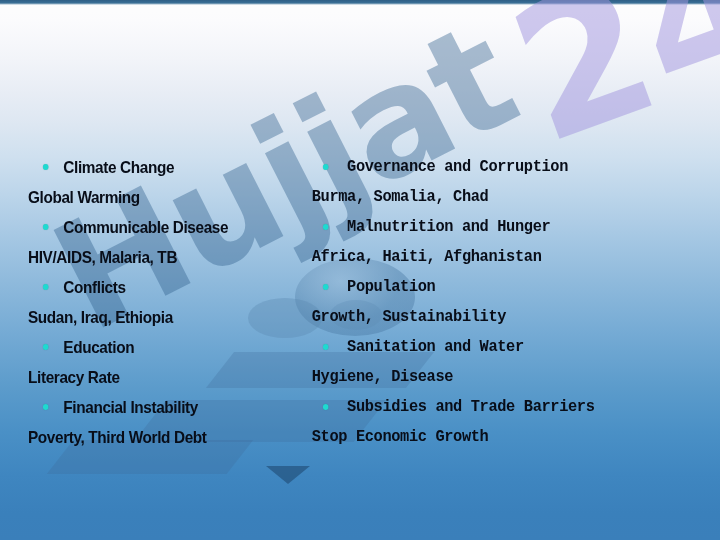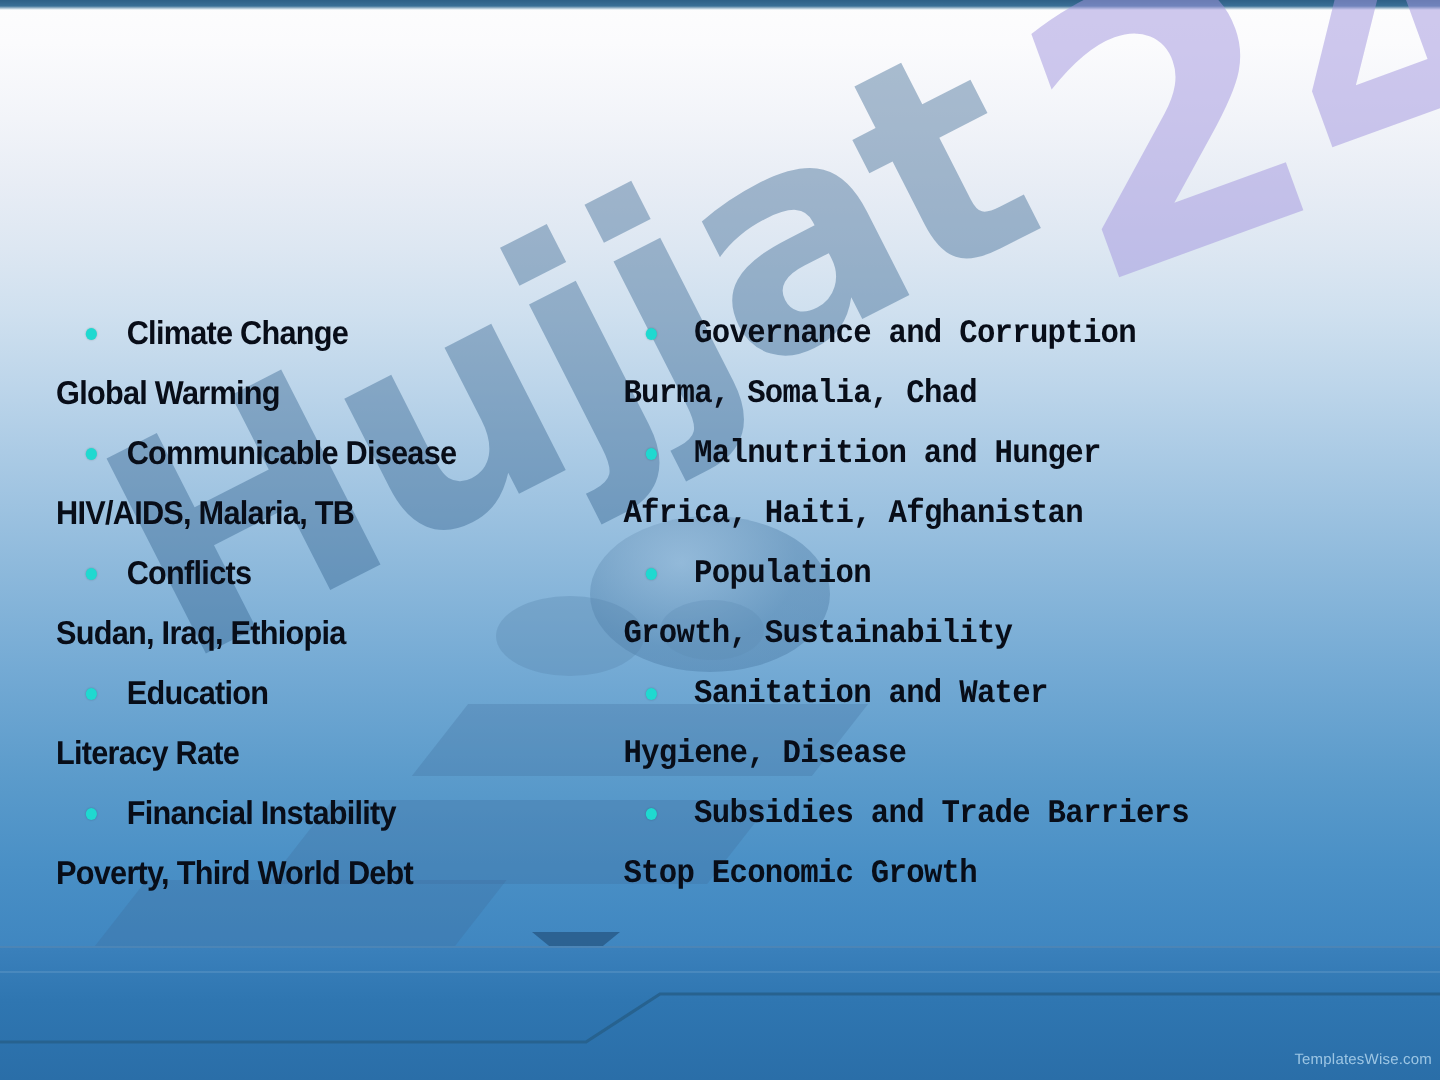--- a/index.html
+++ b/index.html
@@ -258,21 +258,14 @@
         <div class="line plain"><span>Growth, Sustainability</span></div>
         <div class="line bulleted"><span class="bullet-dot"></span><span>Sanitation and Water</span></div>
         <div class="line plain"><span>Hygiene, Disease</span></div>
         <div class="line bulleted"><span class="bullet-dot"></span><span>Subsidies and Trade Barriers</span></div>
         <div class="line plain"><span>Stop Economic Growth</span></div>
       </div>
   </div>
 
   <div class="corner-flag"></div>
 
-  <div class="bottom-band">
-    <svg class="step-line" viewBox="0 0 720 66" preserveAspectRatio="none">
-      <path d="M0,47 L293,47 L330,23 L720,23" fill="none" stroke="#27628f" stroke-width="1.6"></path>
-      <path d="M0,12 L720,12" fill="none" stroke="rgba(255,255,255,0.10)" stroke-width="1"></path>
-    </svg>
-    <div class="credit">TemplatesWise.com</div>
-  </div>
 
 </div>
 
 </body></html>

